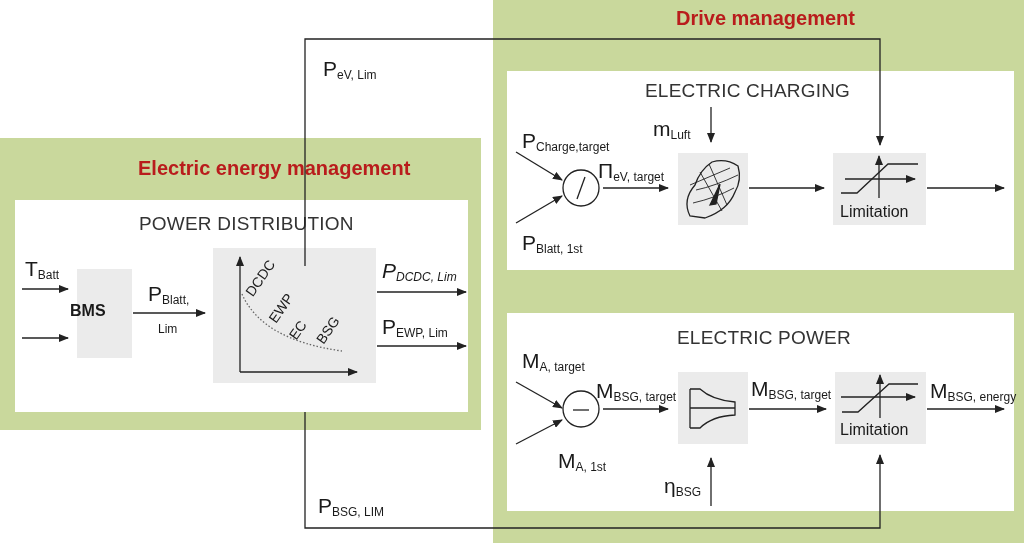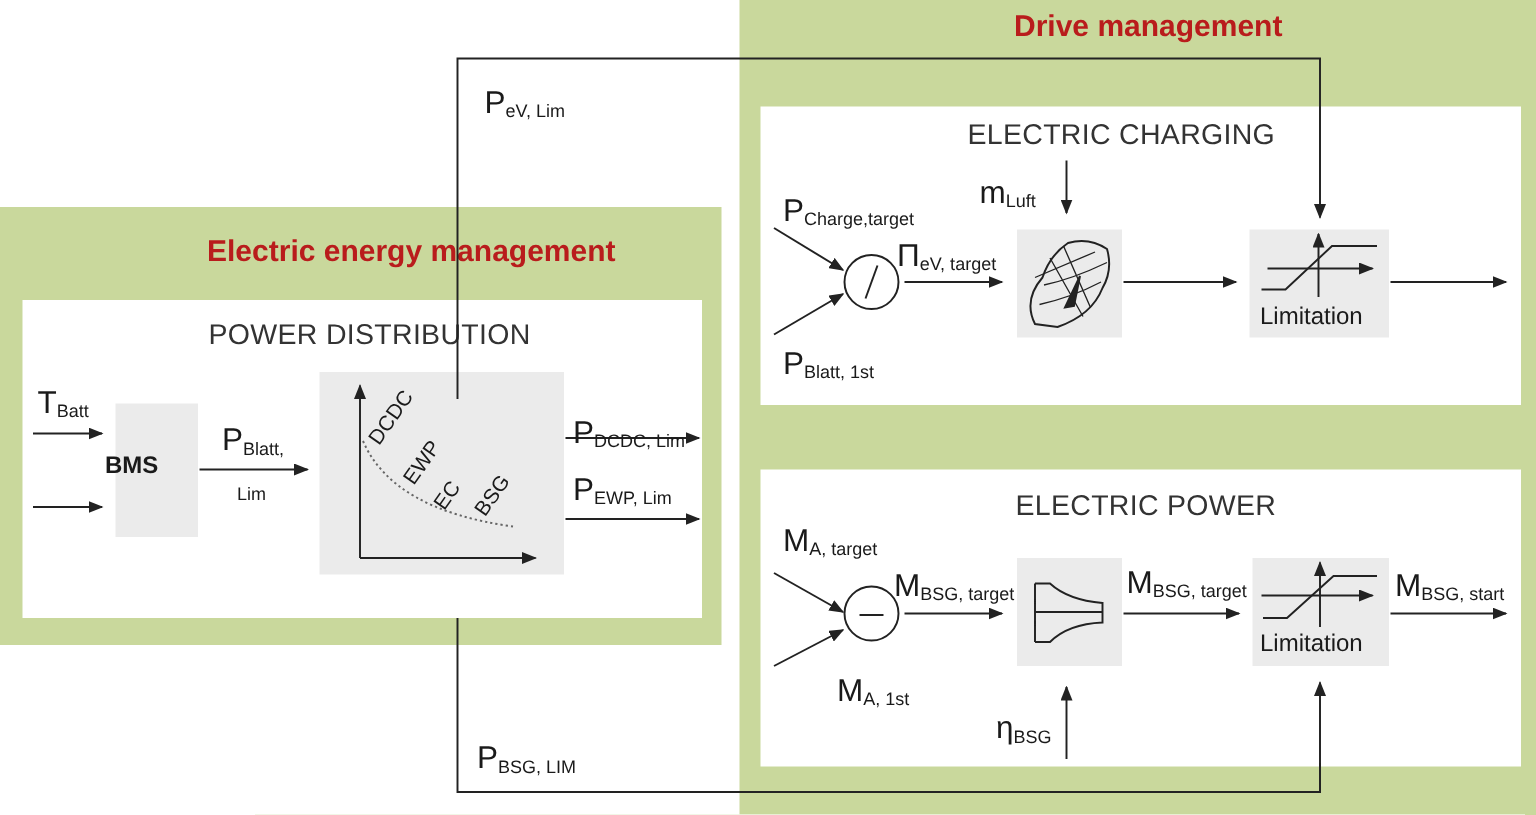--- a/index.html
+++ b/index.html
@@ -95,29 +95,29 @@
 </svg>
 
 <div class="abs" style="left:240px;top:270px;font-size:14px;transform:rotate(-55deg);">DCDC</div>
 <div class="abs" style="left:265px;top:300px;font-size:14px;transform:rotate(-55deg);">EWP</div>
 <div class="abs" style="left:288px;top:322px;font-size:14px;transform:rotate(-55deg);">EC</div>
 <div class="abs" style="left:313px;top:322px;font-size:14px;transform:rotate(-55deg);">BSG</div>
 
 <div class="abs lbl" style="left:25px;top:258px;"><span>T</span><sub>Batt</sub></div>
 <div class="abs lbl" style="left:148px;top:283px;"><span>P</span><sub>Blatt,</sub></div>
 <div class="abs" style="left:158px;top:322px;font-size:12px;">Lim</div>
-<div class="abs lbl" style="left:382px;top:278px;"><span>P</span><sub>DCDC, Lim</sub></div>
+<div class="abs lbl" style="left:382px;top:260px;font-style:italic;"><span>P</span><sub>DCDC, Lim</sub></div>
 <div class="abs lbl" style="left:382px;top:316px;"><span>P</span><sub>EWP, Lim</sub></div>
 
 <div class="abs lbl" style="left:323px;top:58px;"><span>P</span><sub>eV, Lim</sub></div>
 <div class="abs lbl" style="left:318px;top:495px;"><span>P</span><sub>BSG, LIM</sub></div>
 
 <div class="abs lbl" style="left:522px;top:130px;"><span>P</span><sub>Charge,target</sub></div>
 <div class="abs lbl" style="left:522px;top:232px;"><span>P</span><sub>Blatt, 1st</sub></div>
 <div class="abs lbl" style="left:598px;top:160px;"><span>Π</span><sub>eV, target</sub></div>
 <div class="abs lbl" style="left:653px;top:118px;"><span>m</span><sub>Luft</sub></div>
 
 <div class="abs lbl" style="left:522px;top:350px;"><span>M</span><sub>A, target</sub></div>
 <div class="abs lbl" style="left:522px;top:450px;margin-left:36px;"><span>M</span><sub>A, 1st</sub></div>
 <div class="abs lbl" style="left:596px;top:380px;"><span>M</span><sub>BSG, target</sub></div>
 <div class="abs lbl" style="left:751px;top:378px;"><span>M</span><sub>BSG, target</sub></div>
-<div class="abs lbl" style="left:930px;top:380px;"><span>M</span><sub>BSG, start</sub></div>
+<div class="abs lbl" style="left:930px;top:380px;"><span>M</span><sub>BSG, energy</sub></div>
 <div class="abs lbl" style="left:664px;top:475px;"><span>η</span><sub>BSG</sub></div>
 
 </body></html>

